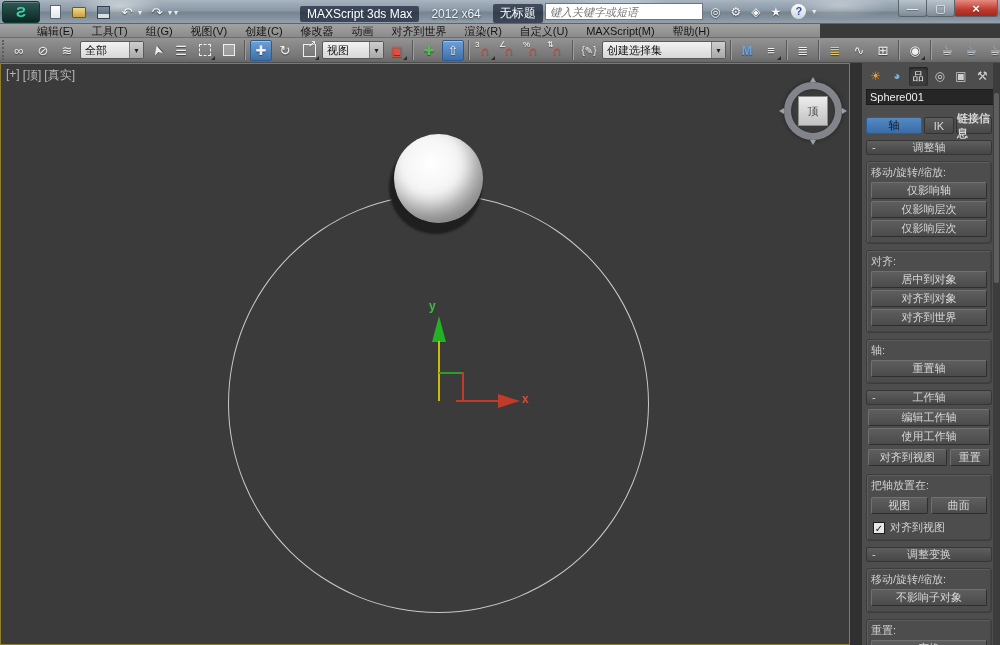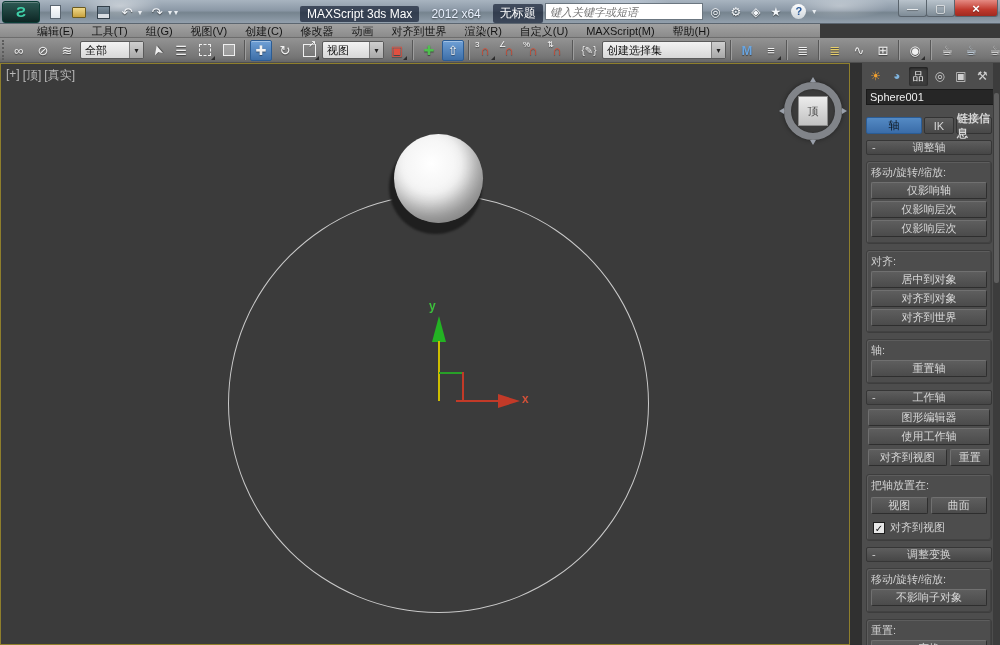--- a/index.html
+++ b/index.html
@@ -423,21 +423,21 @@
       <div class="pbtn">重置轴</div>
     </div>
   </div>
 
   <div class="rollout">
     <div class="roll-head">
       <span class="minus">-</span>
       <span>工作轴</span>
     </div>
     <div style="padding:2px 2px 0 2px">
-      <div class="pbtn">图形编辑器</div>
+      <div class="pbtn">编辑工作轴</div>
       <div class="pbtn">使用工作轴</div>
       <div class="btn-row">
         <div class="pbtn" style="flex:2">对齐到视图</div>
         <div class="pbtn" style="flex:1">重置</div>
       </div>
     </div>
     <div class="pgroup">
       <div class="pgroup-label">把轴放置在:</div>
       <div class="btn-row">
         <div class="pbtn">视图</div>

